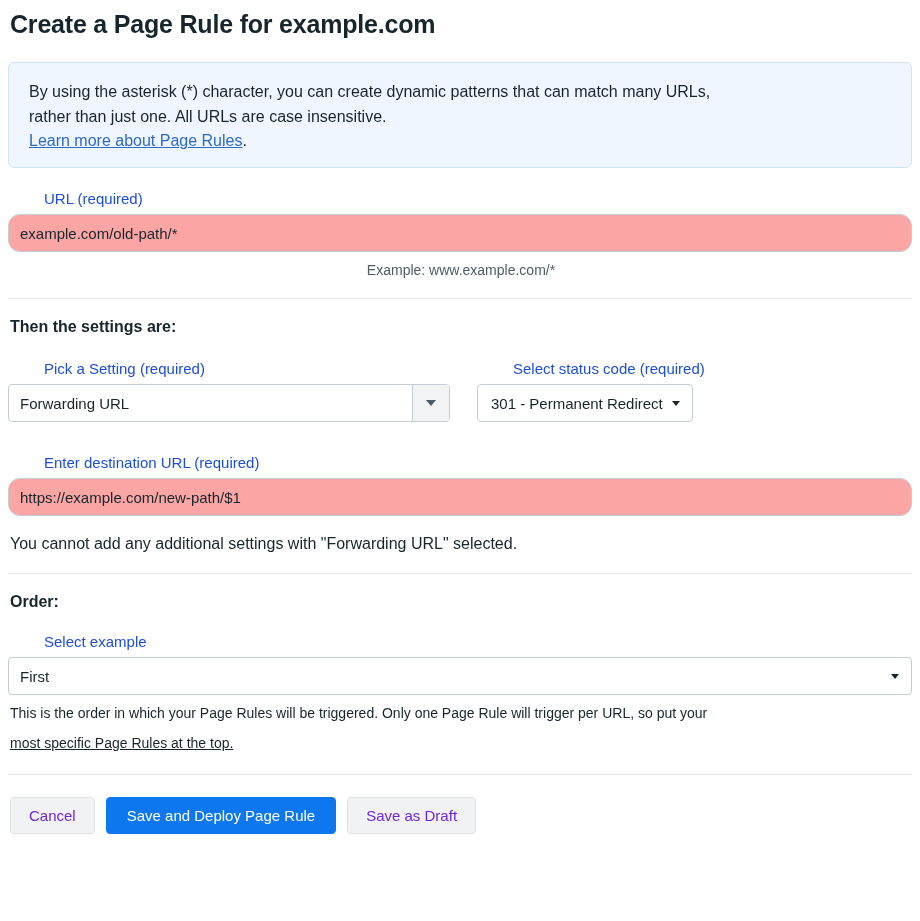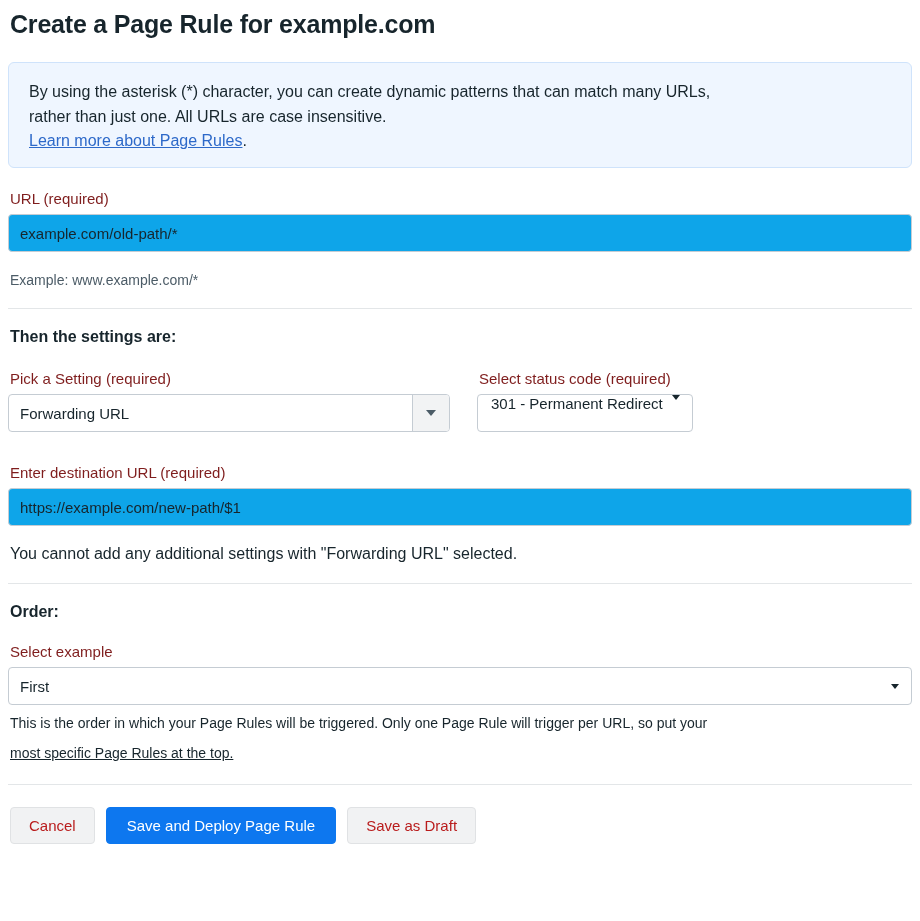--- a/index.html
+++ b/index.html
@@ -51,43 +51,45 @@
     font-size: 16px;
     color: #17252c;
   }
   .info-link {
     color: #2d69c9;
     text-decoration: underline;
     cursor: pointer;
   }
   .field-label {
     font-size: 15px;
-    color: #7f1d1d;
+    color: #1d4ed8;
     margin-top: 22px;
     margin-bottom: 7px;
     padding-left: 2px;
+    margin-left: 34px;
   }
   .text-input {
     box-sizing: border-box;
     display: block;
     width: 100%;
     height: 38px;
     border: 1px solid #c5ccd3;
-    border-radius: 4px;
-    background: #0ea5e9;
+    border-radius: 12px;
+    background: #fca5a5;
     font-size: 15px;
     font-family: "Liberation Sans", sans-serif;
     color: #17252c;
     padding: 0 11px;
   }
   .hint {
     font-size: 14px;
     color: #4c5c67;
-    margin-top: 20px;
-    padding-left: 2px;
+    margin-top: 10px;
+    padding-left: 2px;
+    text-align: center;
   }
   .divider {
     border: 0;
     border-top: 1px solid #e3e6e8;
     margin: 20px 0 0 0;
   }
   .section-title {
     font-size: 16px;
     font-weight: bold;
     color: #17252c;
@@ -142,21 +144,21 @@
     border-top-width: 5.5px;
     border-top-color: #17252c;
   }
   .select-inline {
     box-sizing: border-box;
     height: 38px;
     border: 1px solid #c5ccd3;
     border-radius: 4px;
     background: #fff;
     display: inline-flex;
-    align-items: flex-start;
+    align-items: center;
     gap: 9px;
     padding: 0 12px 0 13px;
   }
   .select-inline .sel-text {
     font-size: 15px;
     color: #17252c;
     white-space: nowrap;
   }
   .wide-select {
     position: relative;
@@ -204,21 +206,21 @@
     font-size: 15px;
     font-family: "Liberation Sans", sans-serif;
     cursor: pointer;
     display: inline-flex;
     align-items: center;
     justify-content: center;
     padding: 0 18px;
   }
   .btn-secondary {
     background: #f1f2f3;
-    color: #b91c1c;
+    color: #6d28d9;
     border-color: #e0e2e4;
   }
   .btn-primary {
     background: #0d77ef;
     color: #ffffff;
     border-color: #0d77ef;
     padding: 0 20px;
   }
 </style>
 </head>

